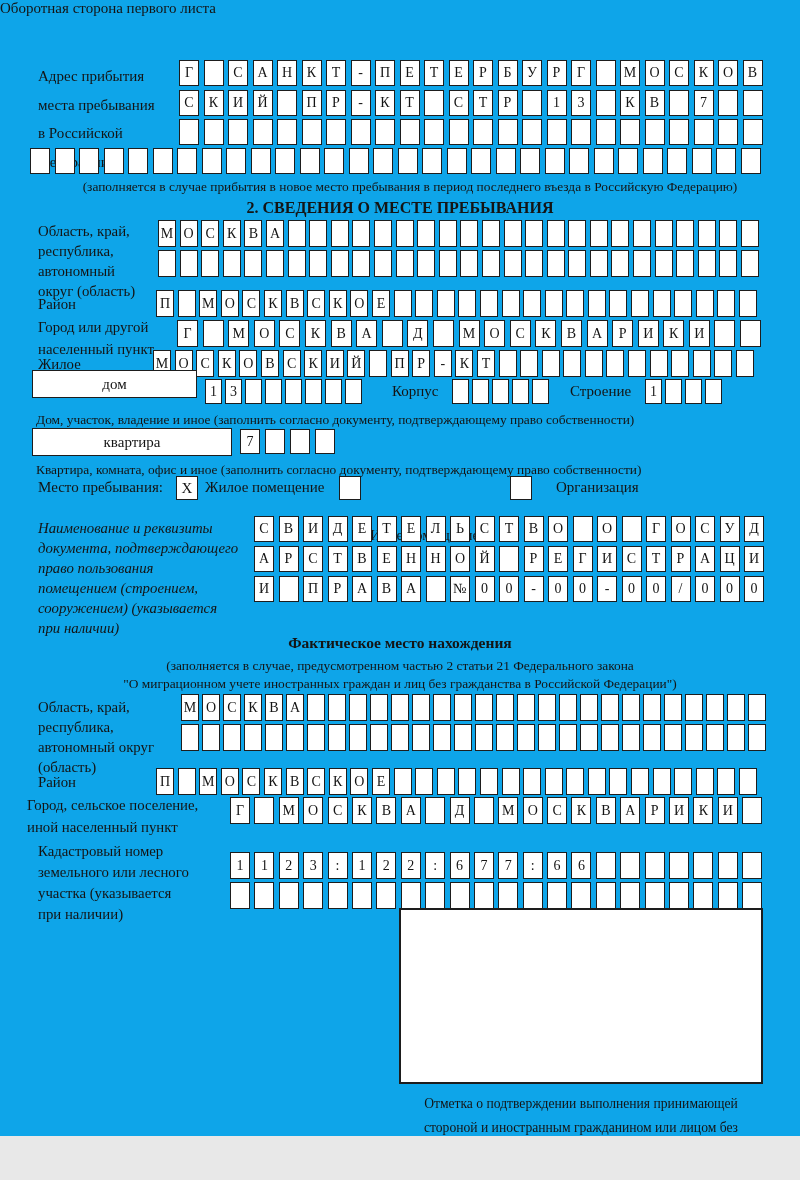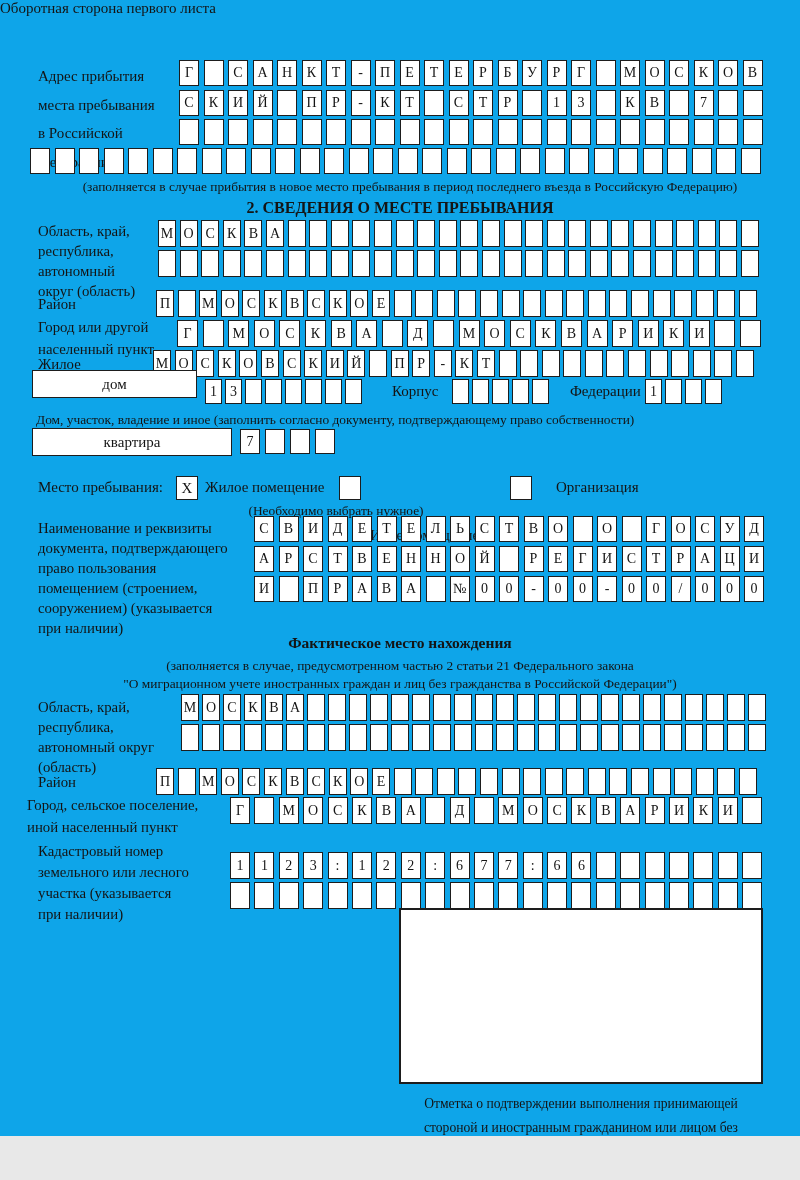--- a/index.html
+++ b/index.html
@@ -335,47 +335,47 @@
       <span class="cell">&nbsp;</span>
     </div>
   <div class="abs inline-lbl" style="left:392px;top:383px;">Корпус</div>
   <div class="abs g g-d" style="left:452px;top:379px;">
       <span class="cell">&nbsp;</span>
       <span class="cell">&nbsp;</span>
       <span class="cell">&nbsp;</span>
       <span class="cell">&nbsp;</span>
       <span class="cell">&nbsp;</span>
     </div>
-  <div class="abs inline-lbl" style="left:570px;top:383px;">Федерации</div>
+  <div class="abs inline-lbl" style="left:570px;top:383px;">Строение</div>
   <div class="abs g g-d" style="left:645px;top:379px;">
       <span class="cell">1</span>
       <span class="cell">&nbsp;</span>
       <span class="cell">&nbsp;</span>
       <span class="cell">&nbsp;</span>
     </div>
   <div class="abs note" style="left:36px;top:412px;">Дом, участок, владение и иное (заполнить согласно документу, подтверждающему право собственности)</div>
 
   <div class="abs wbox" style="left:32px;top:428px;width:200px;">квартира</div>
   <div class="abs g g-e" style="left:240px;top:429px;">
       <span class="cell">7</span>
       <span class="cell">&nbsp;</span>
       <span class="cell">&nbsp;</span>
       <span class="cell">&nbsp;</span>
     </div>
+  <div class="abs note" style="left:36px;top:462px;">Квартира, комната, офис и иное (заполнить согласно документу, подтверждающему право собственности)</div>
 
   <div class="abs inline-lbl" style="left:38px;top:479px;">Место пребывания:</div>
   <div class="abs cb" style="left:176px;top:476px;">X</div>
   <div class="abs inline-lbl" style="left:205px;top:479px;">Жилое помещение</div>
   <div class="abs cb" style="left:339px;top:476px;"></div>
   <div class="abs inline-lbl" style="left:370px;top:479px;margin-top:48px;">Иное помещение</div>
   <div class="abs cb" style="left:510px;top:476px;"></div>
   <div class="abs inline-lbl" style="left:556px;top:479px;">Организация</div>
-  <div class="abs note center" style="left:146px;top:503px;width:380px;">(Необходимо выбрать нужное)</div>
-
-  <div class="abs lbl" style="left:38px;top:518px;width:220px;">Наименование и реквизиты
+
+  <div class="abs lbl" style="left:38px;top:518px;width:220px;font-style:italic;">Наименование и реквизиты
 документа, подтверждающего
 право пользования
 помещением (строением,
 сооружением) (указывается
 при наличии)</div>
   <div class="abs g g-a" style="left:254px;top:516px;">
       <span class="cell">С</span>
       <span class="cell">В</span>
       <span class="cell">И</span>
       <span class="cell">Д</span>

